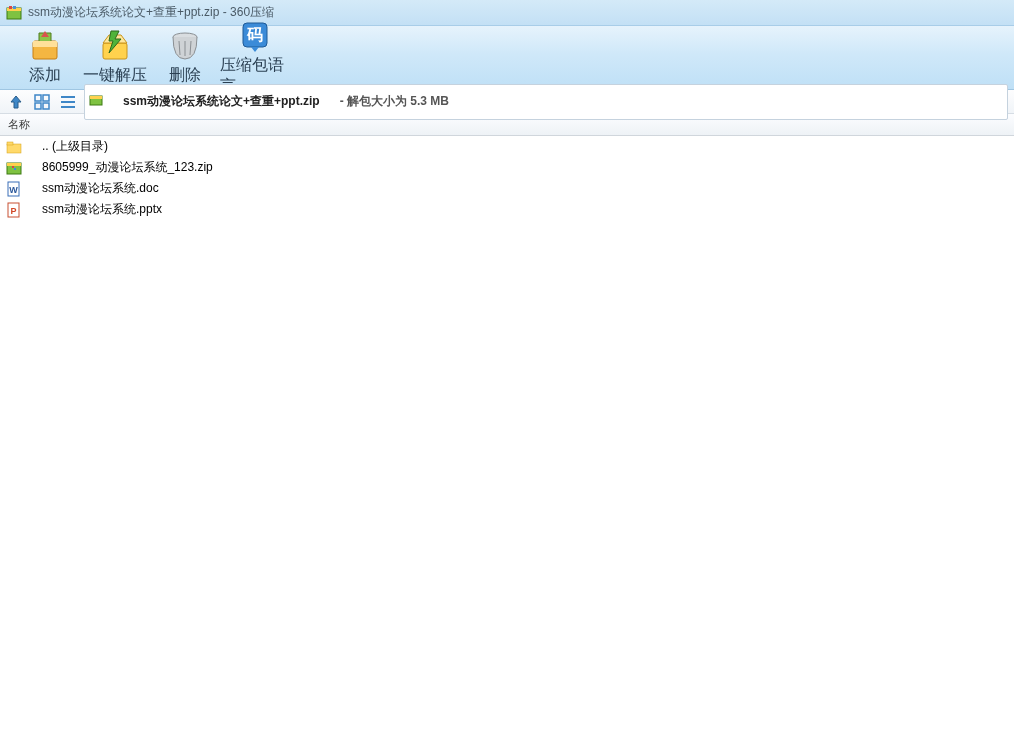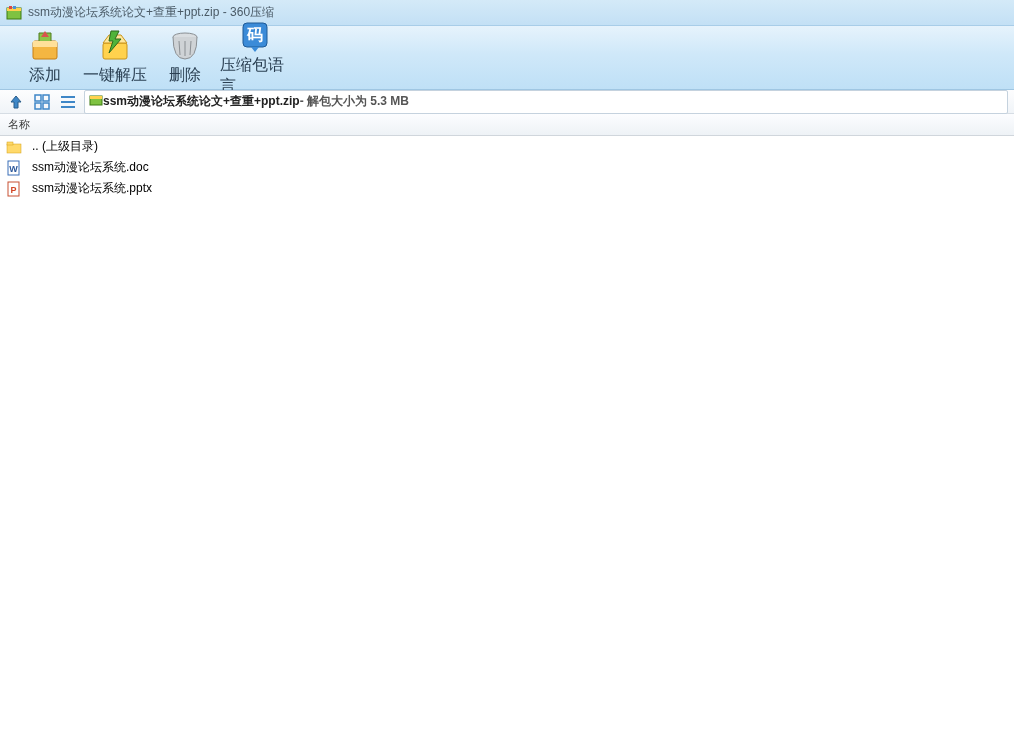--- a/index.html
+++ b/index.html
@@ -12,30 +12,30 @@
 
 
 .toolbar { height: 64px; background: linear-gradient(to bottom, #e6f3fc 0%, #cfe8f9 45%, #bfe0f6 100%); border-bottom: 1px solid #9fc6e2; display: flex; align-items: center; padding: 0 10px; }
 .tool-btn { display: flex; flex-direction: column; align-items: center; justify-content: center; width: 70px; height: 60px; cursor: pointer; }
 .tool-btn .glyph { width: 36px; height: 34px; display:flex; align-items:center; justify-content:center; }
 .tool-btn .lbl { color: #2a3f52; font-size: 16px; margin-top: 2px; }
 
 
 .nav-bar { height: 24px; background: linear-gradient(to bottom,#fdfdfe,#f0f4f8); border-bottom:1px solid #d6dde4; display:flex; align-items:center; padding:0 6px; gap:6px;}
 .nav-btn { width:20px; height:18px; display:flex; align-items:center; justify-content:center; cursor:pointer;}
-.address { flex:1; height:24px; border:1px solid #c5d2de; background:#fff; display:flex; align-items:center; padding:0 4px; gap:0; border-radius:2px;}
+.address { flex:1; height:36px; border:1px solid #c5d2de; background:#fff; display:flex; align-items:center; padding:0 4px; gap:20px; border-radius:2px;}
 .address .addr-text { color:#222; font-size:12px;}
 .address .addr-suffix { color:#555; font-size:12px;font-weight:bold;}
 
 
 .col-header { height:22px; background:linear-gradient(to bottom,#fcfdff,#eef2f6); border-bottom:1px solid #d0d6dc; display:flex; align-items:center; padding-left:8px; color:#3a3a3a; font-size:11px;}
 
 
 .file-list { background:#fff; height:calc(734px - 26px - 64px - 24px - 22px); overflow:auto; }
-.file-row { height:21px; display:flex; align-items:center; padding-left:6px; gap:10px; cursor:pointer; }
+.file-row { height:21px; display:flex; align-items:center; padding-left:6px; gap:20px; cursor:pointer; }
 .file-row .fico { width:16px; height:16px; display:flex; align-items:center; justify-content:center; flex-shrink:0;}
 .file-row .fname { color:#000; font-size:12px; }
 
 
 .folder-svg rect { fill:#ffd96a; stroke:#d4a017; stroke-width:0.5;}
 </style>
 </head>
 <body>
 
 <div class="title-bar">
@@ -138,20 +138,31 @@
   <div class="file-row">
     <span class="fico">
       <svg width="16" height="16" class="folder-svg">
           <rect x="1" y="5" width="14" height="9"></rect>
           <rect x="1" y="3" width="6" height="3"></rect>
         </svg>
     </span>
     <span class="fname">.. (上级目录)</span>
   </div>
 
+  <div class="file-row">
+    <span class="fico">
+      <svg width="16" height="16">
+          <rect x="1" y="3" width="14" height="11" fill="#7fc241" stroke="#3d7a12"></rect>
+          <rect x="1" y="3" width="14" height="3" fill="#ffd24d"></rect>
+          <rect x="6" y="6" width="2" height="2" fill="#d44"></rect>
+          <rect x="8" y="8" width="2" height="2" fill="#48d"></rect>
+        </svg>
+    </span>
+    <span class="fname">8605999_动漫论坛系统_123.zip</span>
+  </div>
 
   <div class="file-row">
     <span class="fico">
       <svg width="16" height="16">
           <rect x="2" y="1" width="11" height="14" fill="#fff" stroke="#3a6fb7"></rect>
           <text x="7.5" y="12" font-size="9" text-anchor="middle" fill="#2b579a" font-weight="bold">W</text>
         </svg>
     </span>
     <span class="fname">ssm动漫论坛系统.doc</span>
   </div>

